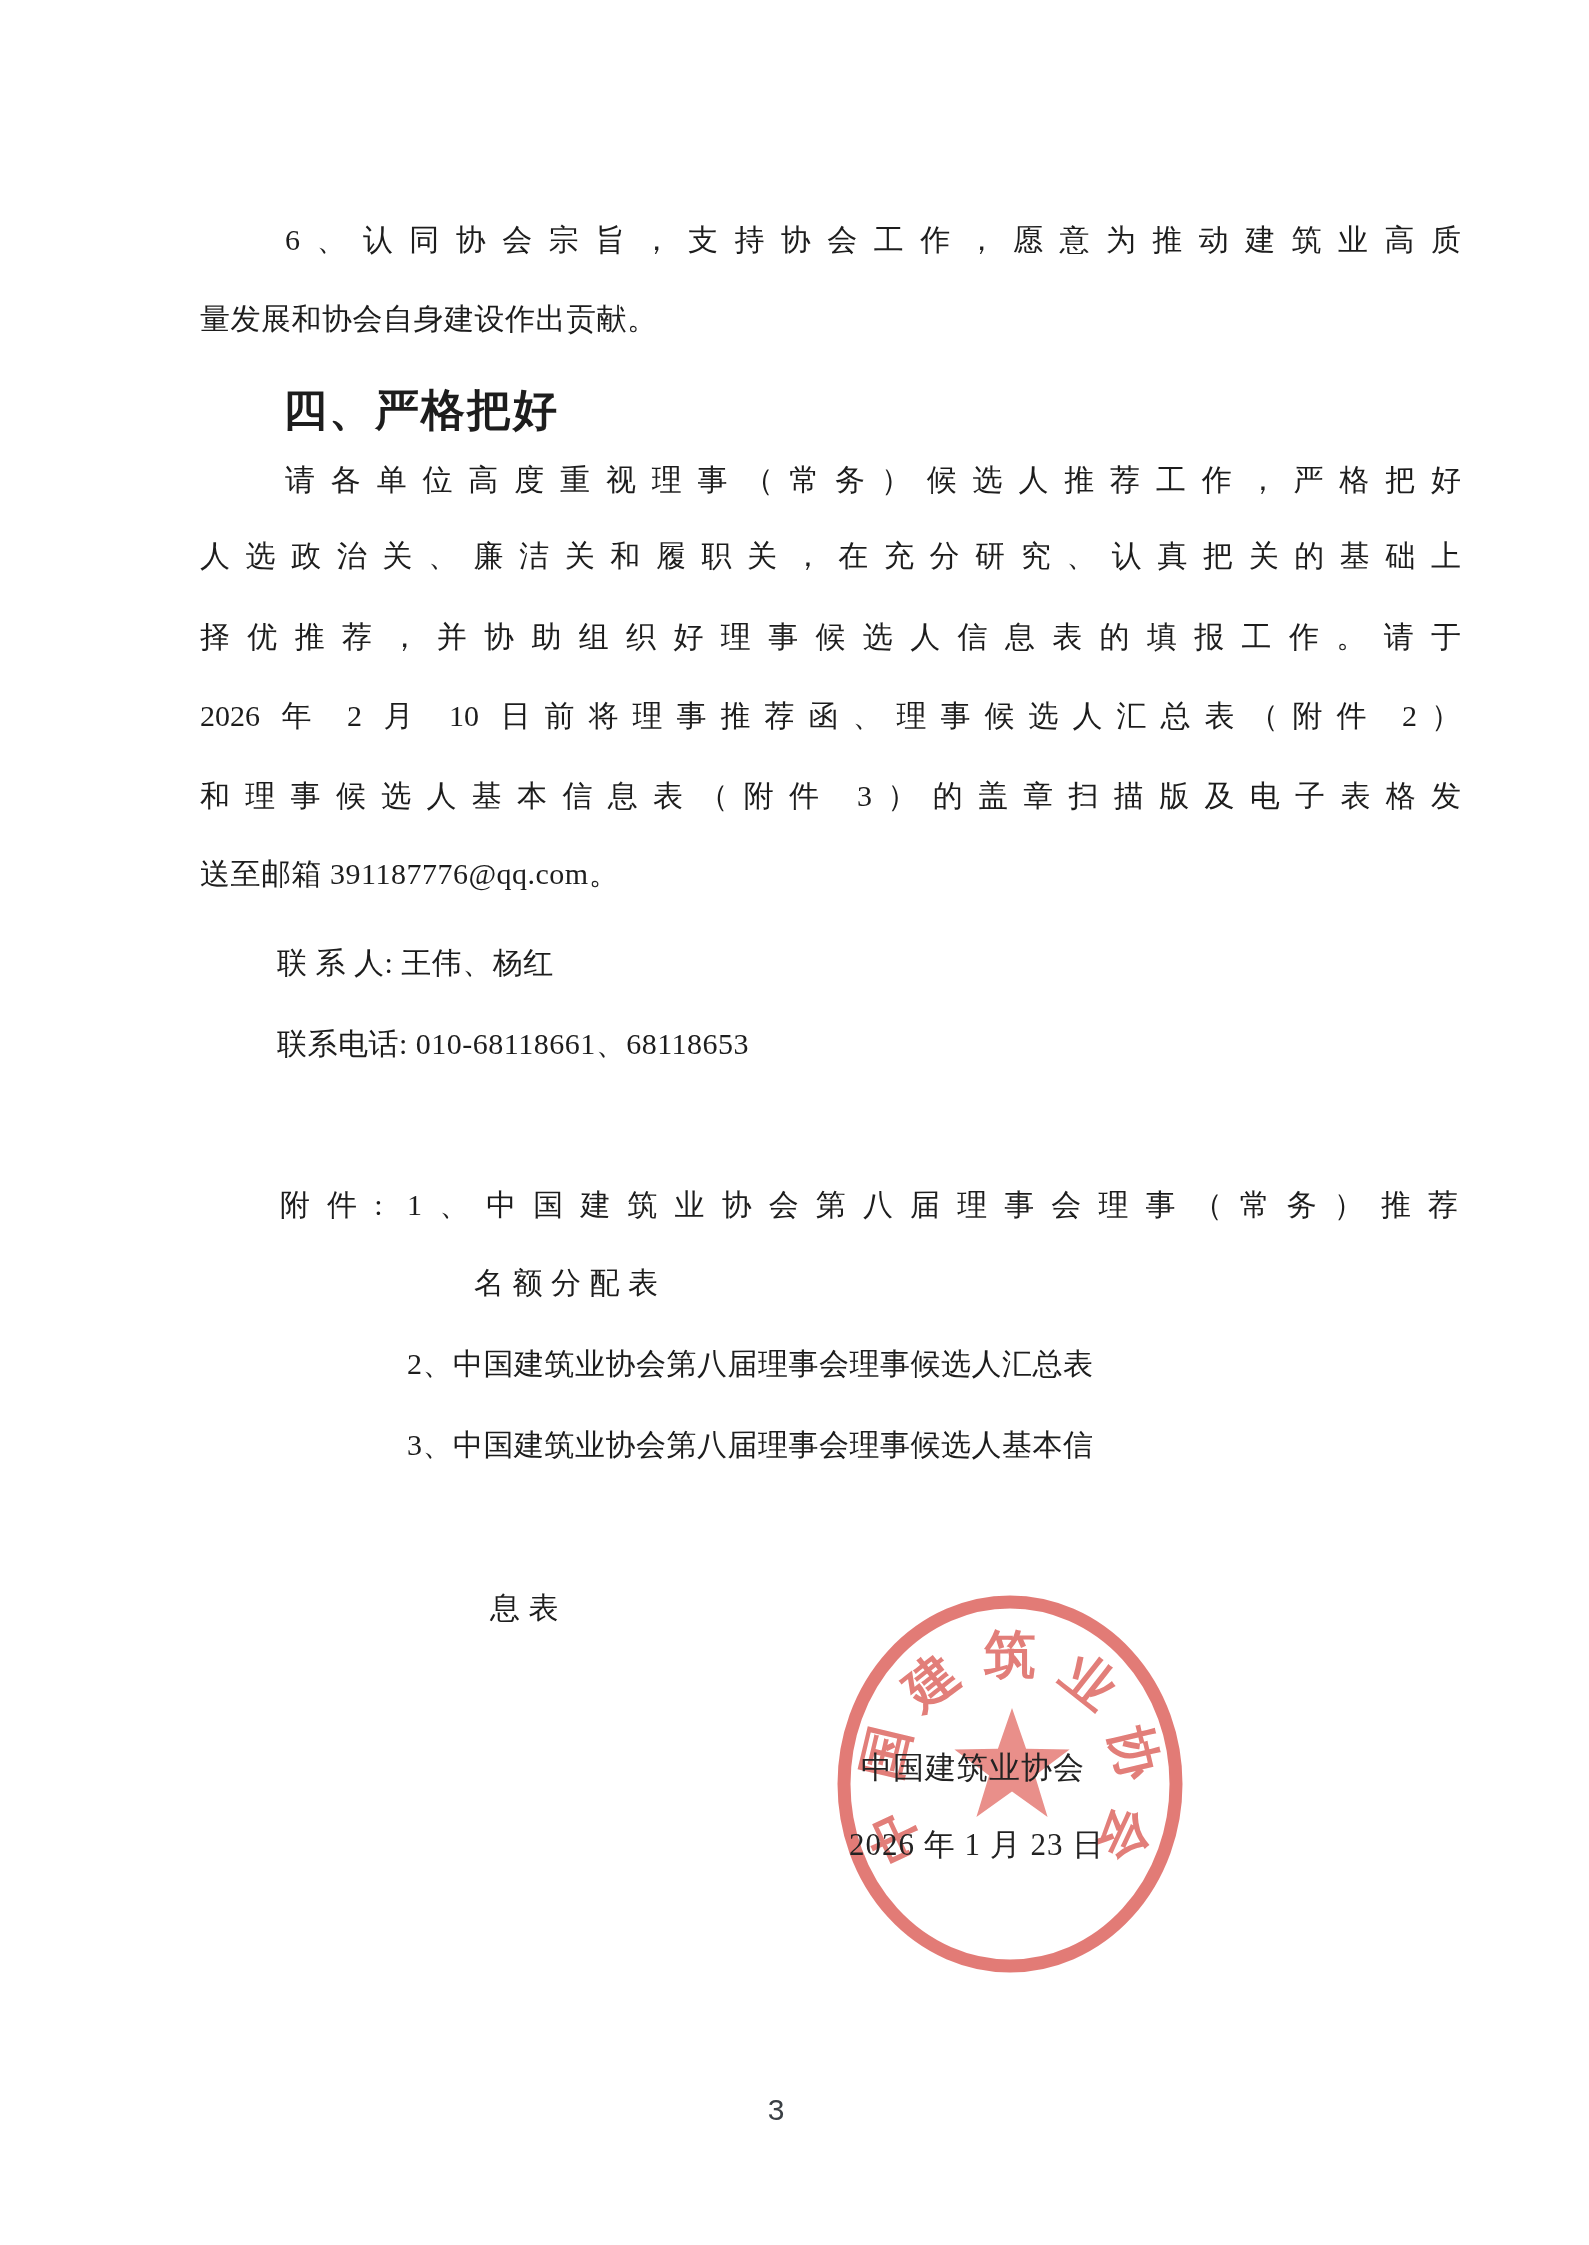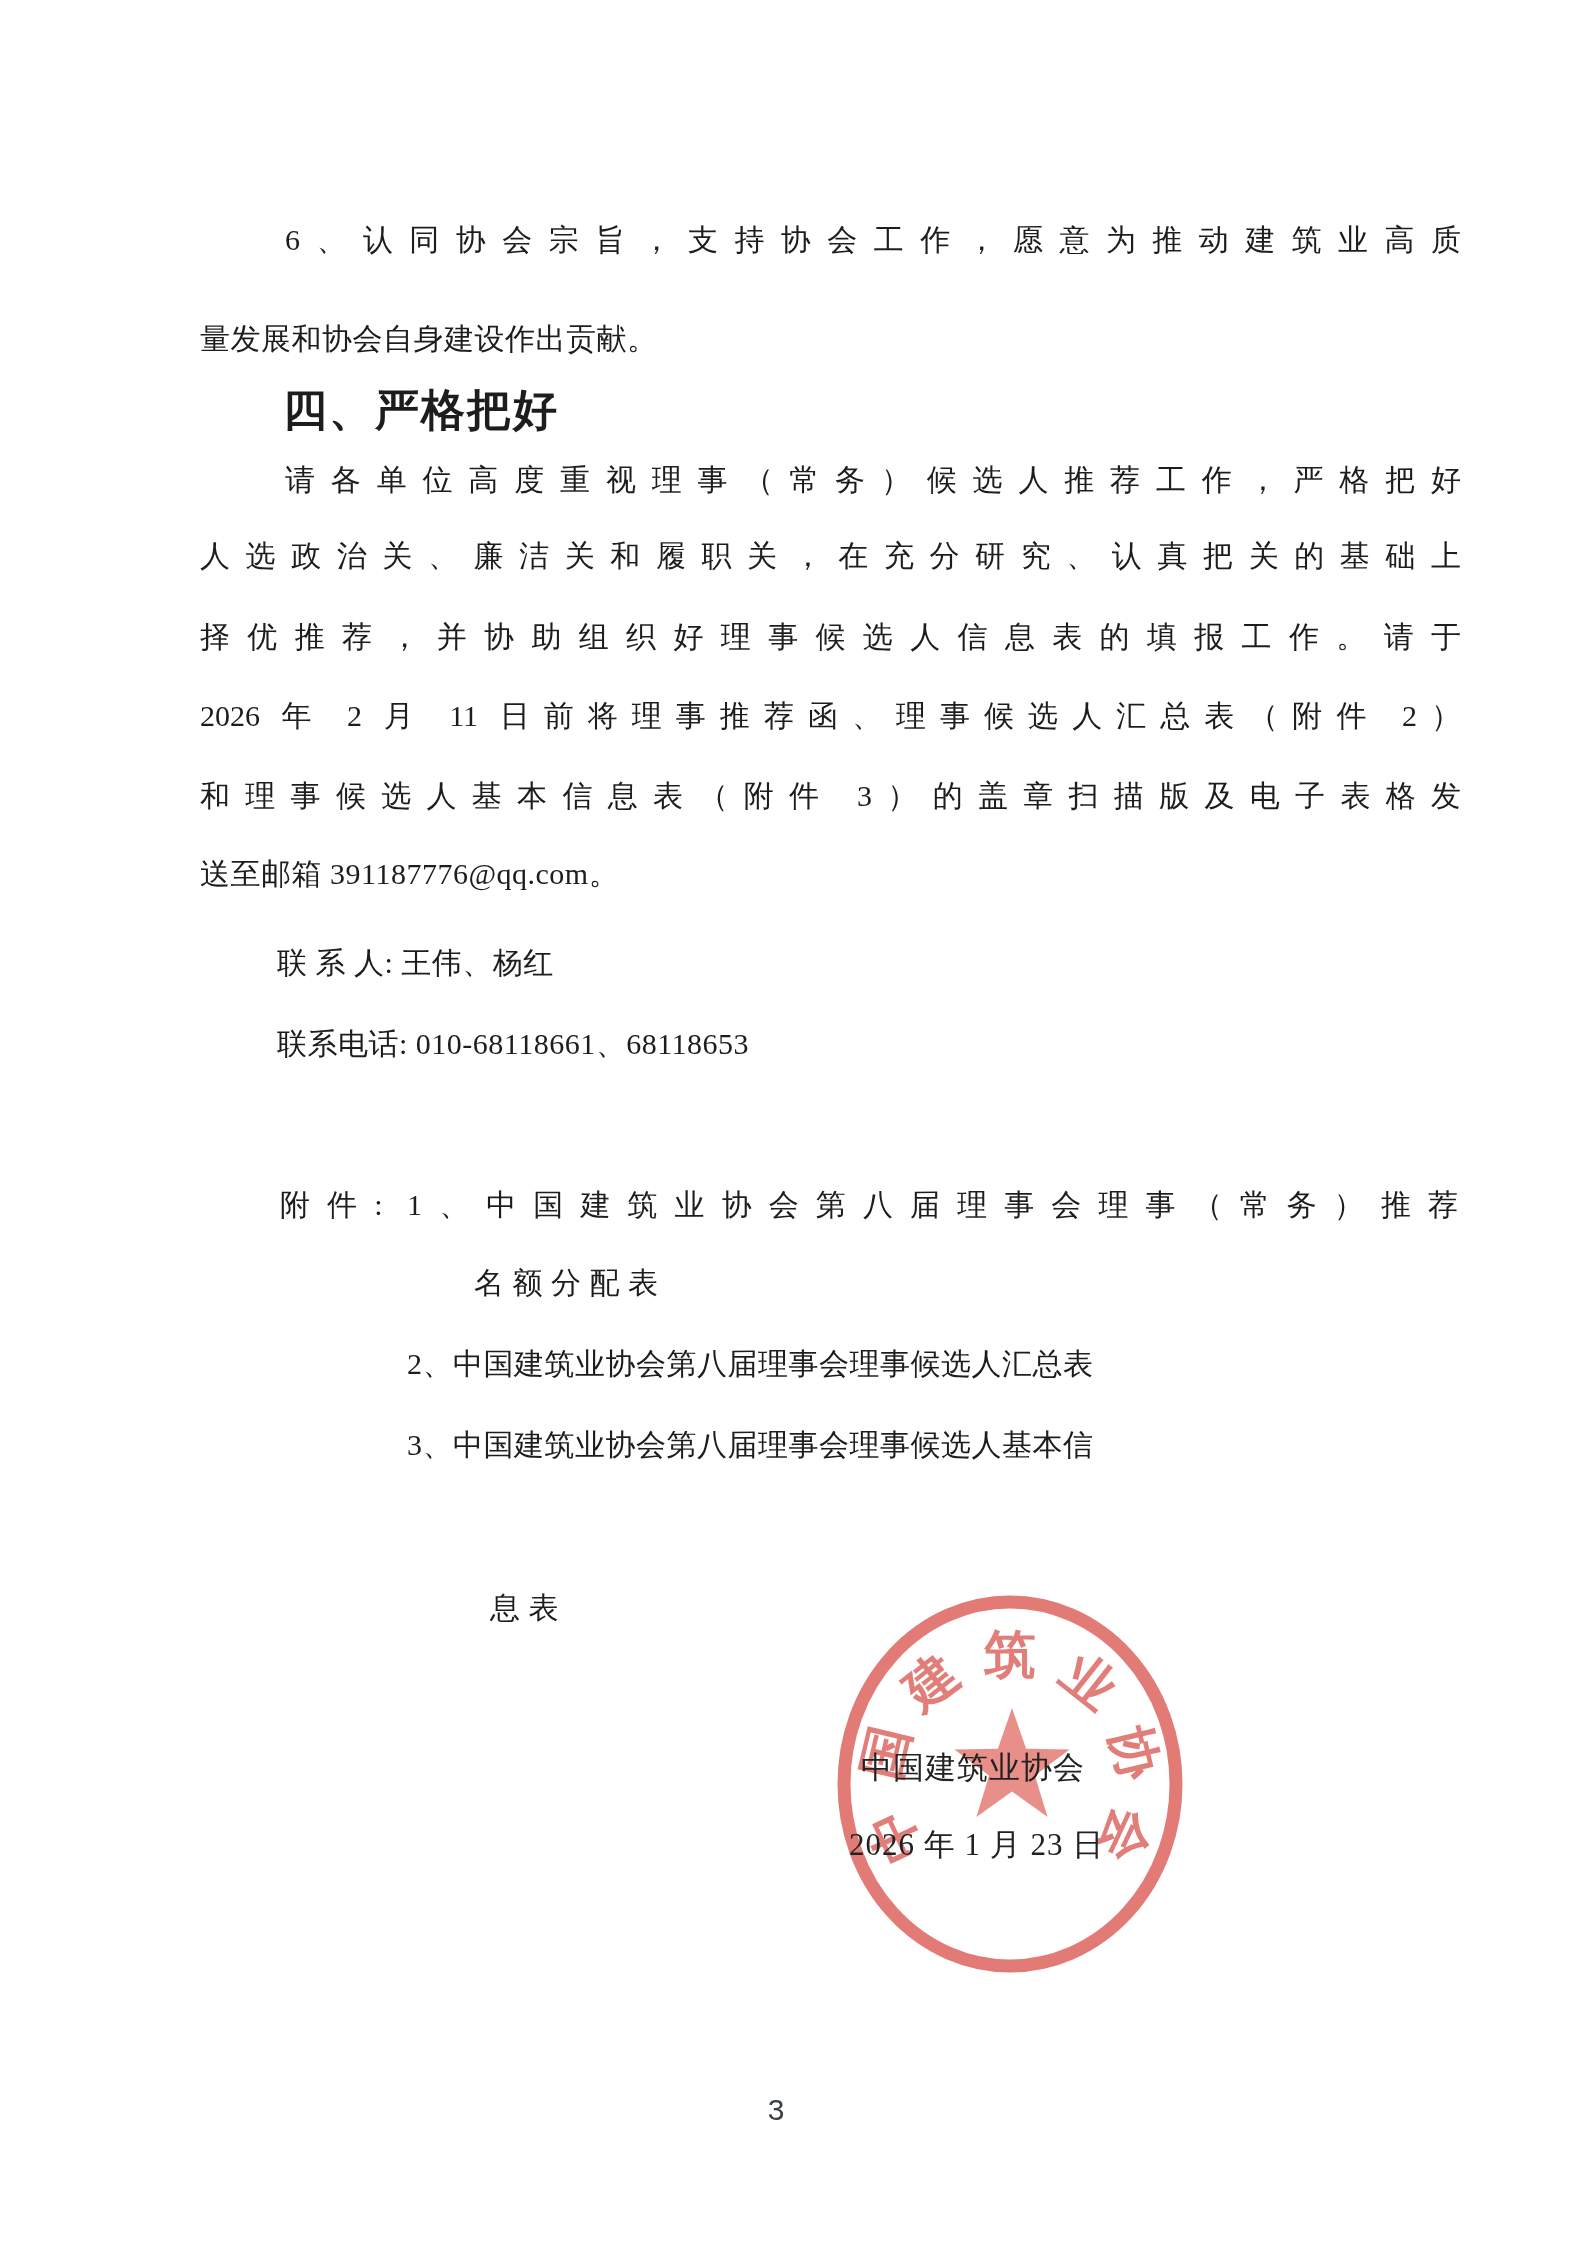--- a/index.html
+++ b/index.html
@@ -26,21 +26,21 @@
     letter-spacing:0;
   }
   .hd{
     font-weight:700;
     font-family:"Liberation Sans","DejaVu Sans",sans-serif;
     font-size:44px;
     letter-spacing:2px;
   }
   
   .l1 {left:285px;top:222px;width:1176px;}
-  .l2 {left:200px;top:301px;margin-top:20px;}
+  .l2 {left:200px;top:301px;}
   .l3 {left:283px;top:384px;}
   .l4 {left:285px;top:462px;width:1176px;}
   .l5 {left:200px;top:538px;width:1261px;}
   .l6 {left:200px;top:619px;width:1261px;}
   .l7 {left:200px;top:698px;width:1261px;}
   .l8 {left:200px;top:778px;width:1261px;}
   .l9 {left:200px;top:856px;}
   .l10{left:277px;top:945px;}
   .l11{left:277px;top:1026px;}
   .l12{left:280px;top:1187px;width:1178px;}
@@ -84,21 +84,21 @@
 <body>
 
 <div class="page">
 
   <div class="ln l1 just">6、认同协会宗旨，支持协会工作，愿意为推动建筑业高质</div>
   <div class="ln l2">量发展和协会自身建设作出贡献。</div>
   <div class="ln l3 hd">四、严格把好</div>
   <div class="ln l4 just">请各单位高度重视理事（常务）候选人推荐工作，严格把好</div>
   <div class="ln l5 just">人选政治关、廉洁关和履职关，在充分研究、认真把关的基础上</div>
   <div class="ln l6 just">择优推荐，并协助组织好理事候选人信息表的填报工作。请于</div>
-  <div class="ln l7 just">2026 年 2 月 11 日前将理事推荐函、理事候选人汇总表（附件 2）</div>
+  <div class="ln l7 just">2026 年 2 月 10 日前将理事推荐函、理事候选人汇总表（附件 2）</div>
   <div class="ln l8 just">和理事候选人基本信息表（附件 3）的盖章扫描版及电子表格发</div>
   <div class="ln l9">送至邮箱 391187776@qq.com。</div>
   <div class="ln l10">联 系 人: 王伟、杨红</div>
   <div class="ln l11">联系电话: 010-68118661、68118653</div>
   <div class="ln l12 just">附件: 1、中国建筑业协会第八届理事会理事（常务）推荐</div>
   <div class="ln l13">名 额 分 配 表</div>
   <div class="ln l14">2、中国建筑业协会第八届理事会理事候选人汇总表</div>
   <div class="ln l15">3、中国建筑业协会第八届理事会理事候选人基本信</div>
   <div class="ln l16">息 表</div>
 

